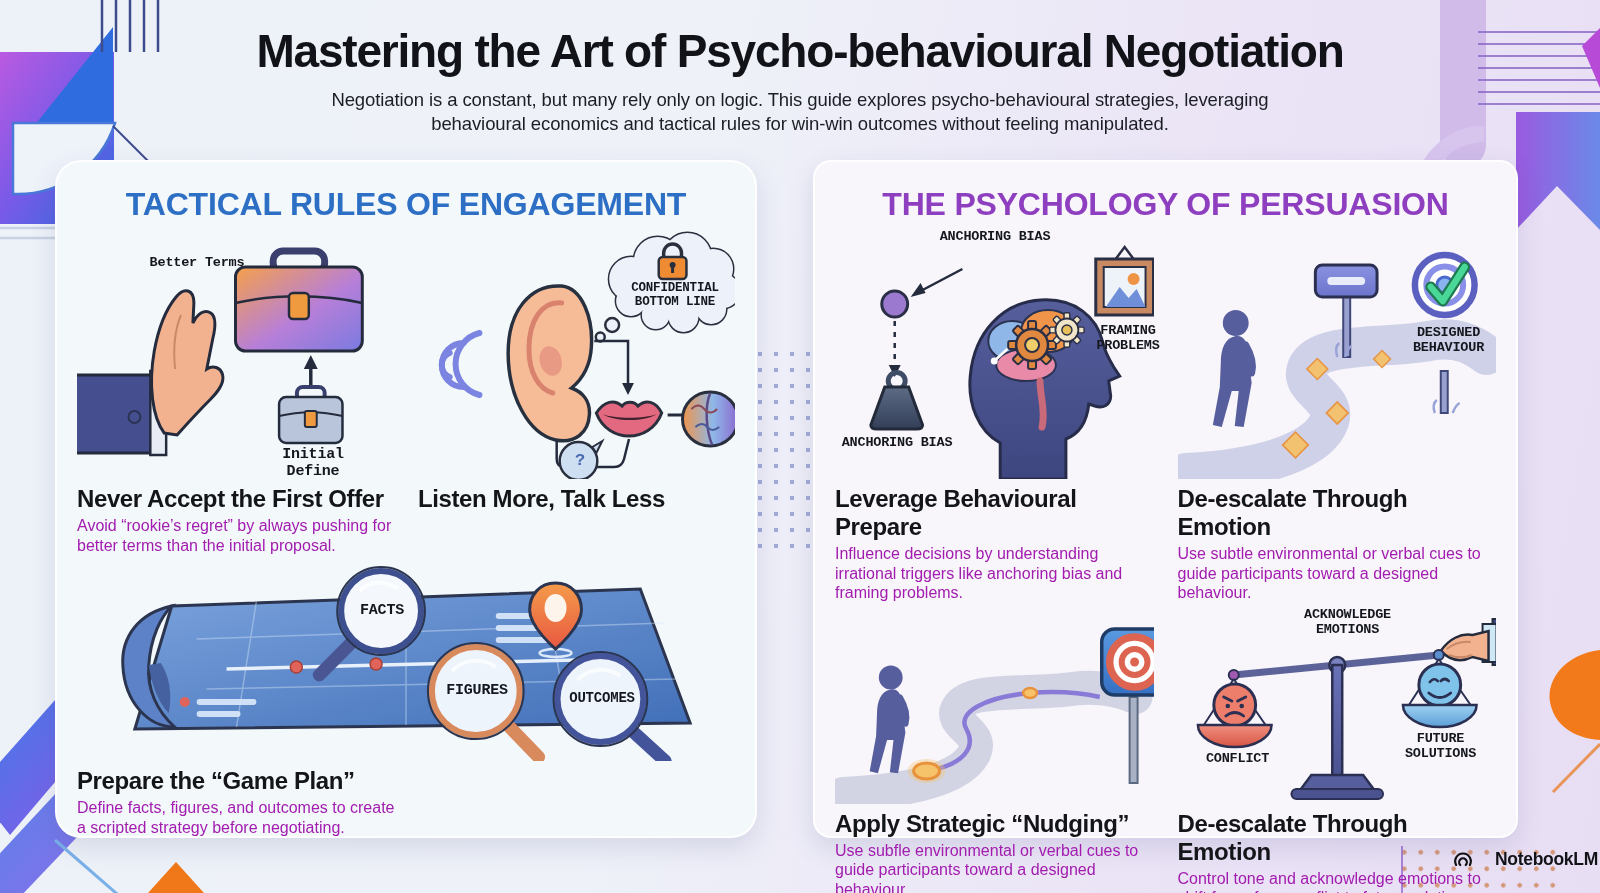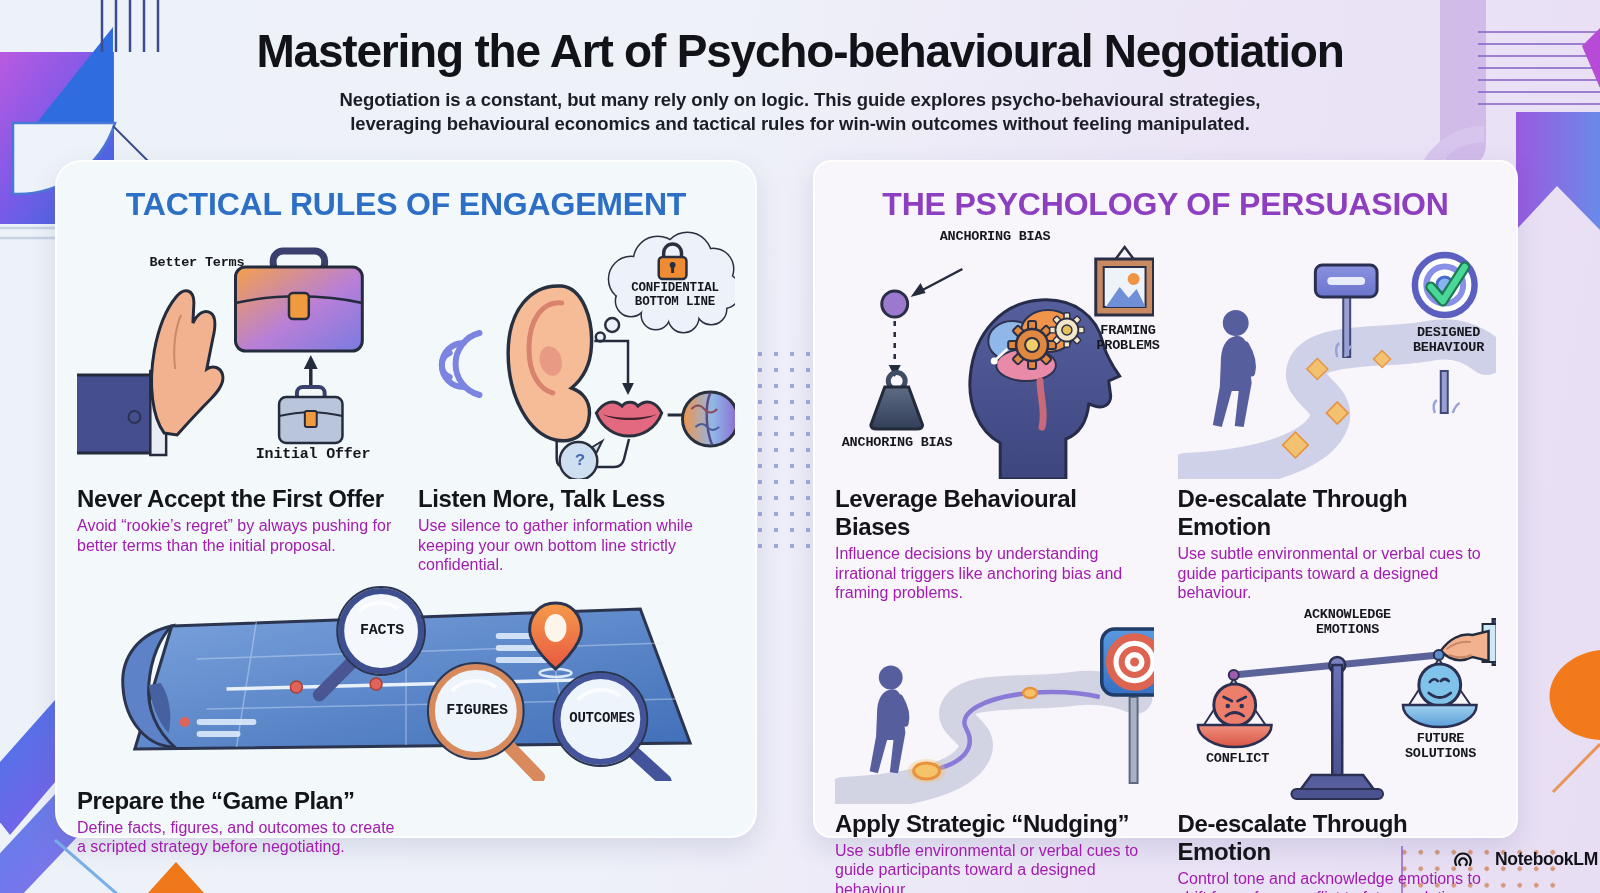--- a/index.html
+++ b/index.html
@@ -8,21 +8,21 @@
     background:linear-gradient(100deg,#edf2f8 0%,#eef1f8 42%,#ebe4f6 72%,#e8def4 100%);}
   .deco{position:absolute;pointer-events:none;}
   .dots{position:absolute;}
   .dots-blue{left:752px;top:346px;width:80px;height:208px;
     background-image:radial-gradient(#8a93d0 2.2px,transparent 2.4px);background-size:16px 16px;opacity:.75;}
   .dots-orange{left:1396px;top:844px;width:168px;height:49px;
     background-image:radial-gradient(#d08a62 2.1px,transparent 2.3px);background-size:16.5px 16.5px;opacity:.85;}
   .vline-purple{left:1401px;top:846px;width:2px;height:47px;background:#9a6ad0;opacity:.8;}
   header{position:absolute;top:20px;left:0;width:100%;text-align:center;}
   h1{margin:4px;font-size:46px;font-weight:bold;letter-spacing:-1.2px;color:#121318;}
-  .subtitle{margin:10px auto 0;max-width:1010px;font-size:18.5px;font-weight:bold;
+  .subtitle{margin:10px auto 0;max-width:1010px;font-size:18.5px;font-weight:normal;
     line-height:1.3;color:#1c1e25;letter-spacing:-0.1px;}
   .panel{position:absolute;top:160px;height:678px;border-radius:26px;
     box-shadow:0 10px 26px rgba(80,90,140,.16);border:2px solid rgba(255,255,255,.95);
     box-sizing:border-box;padding:14px 20px 0;}
   .panel-left{left:55px;width:702px;background:#f3f8fb;}
   .panel-right{left:813px;width:705px;background:#f8f5fb;border-radius:18px;}
   .panel-heading{margin:10px 0 6px;text-align:center;font-size:32px;font-weight:bold;letter-spacing:-0.2px;}
   .panel-heading.blue{color:#2d6fc4;}
   .panel-heading.purple{color:#8e3fc0;}
   .grid{display:grid;grid-template-columns:1fr 1fr;column-gap:24px;row-gap:6px;}
@@ -151,21 +151,21 @@
             </g>
             <g>
               <rect x="-6" y="146" width="86" height="78" rx="5" fill="#454f90" stroke="#242b3d" stroke-width="3"></rect>
               <rect x="74" y="142" width="16" height="84" fill="#e8edf5" stroke="#242b3d" stroke-width="2.5"></rect>
               <circle cx="58" cy="188" r="6" fill="none" stroke="#2b3252" stroke-width="2"></circle>
               <path d="M88,204 C76,188 72,156 78,122 C82,100 90,80 100,68 C108,58 118,60 118,74 L117,94 C122,84 129,80 135,84 C141,88 140,98 137,110 L131,140 C137,136 145,138 147,146 C149,154 143,162 135,170 C123,182 110,196 101,206 Z" fill="#f2b290" stroke="#242b3d" stroke-width="3"></path>
               <path d="M99,140 C97,120 99,100 105,86" fill="none" stroke="#c98868" stroke-width="2"></path>
             </g>
           </svg>
           <div class="ill-label" style="left:60px;top:26px;width:120px">Better Terms</div>
-          <div class="ill-label" style="left:176px;top:218px;width:120px;font-size:15px">Initial Offer</div>
+          <div class="ill-label" style="left:176px;top:218px;width:120px;font-size:15px">Initial Define</div>
         </div>
         <h3 class="sec-title">Never Accept the First Offer</h3>
         <p class="sec-body">Avoid “rookie’s regret” by always pushing for better terms than the initial proposal.</p>
       </div>
 
       <div class="cell">
         <div class="ill h250">
           <svg viewBox="0 0 320 250" preserveAspectRatio="none">
             <defs>
               <linearGradient id="brg" x1="0" y1="0" x2="1" y2="0">
@@ -238,21 +238,20 @@
             <g>
               <path d="M140,212 L140,230 Q140,238 148,238 L198,238 Q206,238 208,230 L213,210" fill="none" stroke="#242b3d" stroke-width="2.5"></path>
               <circle cx="162" cy="232" r="19" fill="#cfdff2" stroke="#2a2f3e" stroke-width="2.5"></circle>
               <polygon points="176,218 186,212 180,224" fill="#cfdff2" stroke="#2a2f3e" stroke-width="2"></polygon>
             </g>
           </svg>
           <div class="ill-label" style="left:198px;top:52px;width:118px;font-size:12.5px">CONFIDENTIAL BOTTOM LINE</div>
           <div class="ill-label q-label" style="left:147px;top:222px;width:30px">?</div>
         </div>
         <h3 class="sec-title">Listen More, Talk Less</h3>
-        <p class="sec-body">Use silence to gather information while keeping your own bottom line strictly confidential.</p>
       </div>
 
       <div class="cell span2">
         <div class="ill h200">
           <svg viewBox="0 0 660 200" preserveAspectRatio="none">
             <defs>
               <linearGradient id="mg" x1="0" y1="0" x2="1" y2="1">
                 <stop offset="0" stop-color="#7aa2dc"></stop>
                   <stop offset="1" stop-color="#416fb8"></stop>
               </linearGradient>
@@ -393,21 +392,21 @@
               <rect x="262" y="30" width="58" height="56" fill="#c98a62" stroke="#2b2f45" stroke-width="3"></rect>
               <rect x="270" y="38" width="42" height="40" fill="#eef3fa" stroke="#2b2f45" stroke-width="2"></rect>
               <circle cx="300" cy="50" r="6" fill="#ef9344"></circle>
               <polygon points="272,78 286,58 295,69 303,60 312,78" fill="#6f8fd8"></polygon>
             </g>
           </svg>
           <div class="ill-label" style="left:95px;top:0;width:130px">ANCHORING BIAS</div>
           <div class="ill-label" style="left:2px;top:206px;width:120px">ANCHORING BIAS</div>
           <div class="ill-label" style="left:248px;top:94px;width:90px">FRAMING PROBLEMS</div>
         </div>
-        <h3 class="sec-title">Leverage Behavioural Biases</h3>
+        <h3 class="sec-title">Leverage Behavioural Prepare</h3>
         <p class="sec-body">Influence decisions by understanding irrational triggers like anchoring bias and framing problems.</p>
       </div>
 
       <div class="cell">
         <div class="ill h250">
           <svg viewBox="0 0 320 250" preserveAspectRatio="none">
             <defs>
               <linearGradient id="sg1" x1="0" y1="0" x2="0" y2="1">
                 <stop offset="0" stop-color="#8a92e0"></stop>
                   <stop offset="1" stop-color="#6a74cc"></stop>

